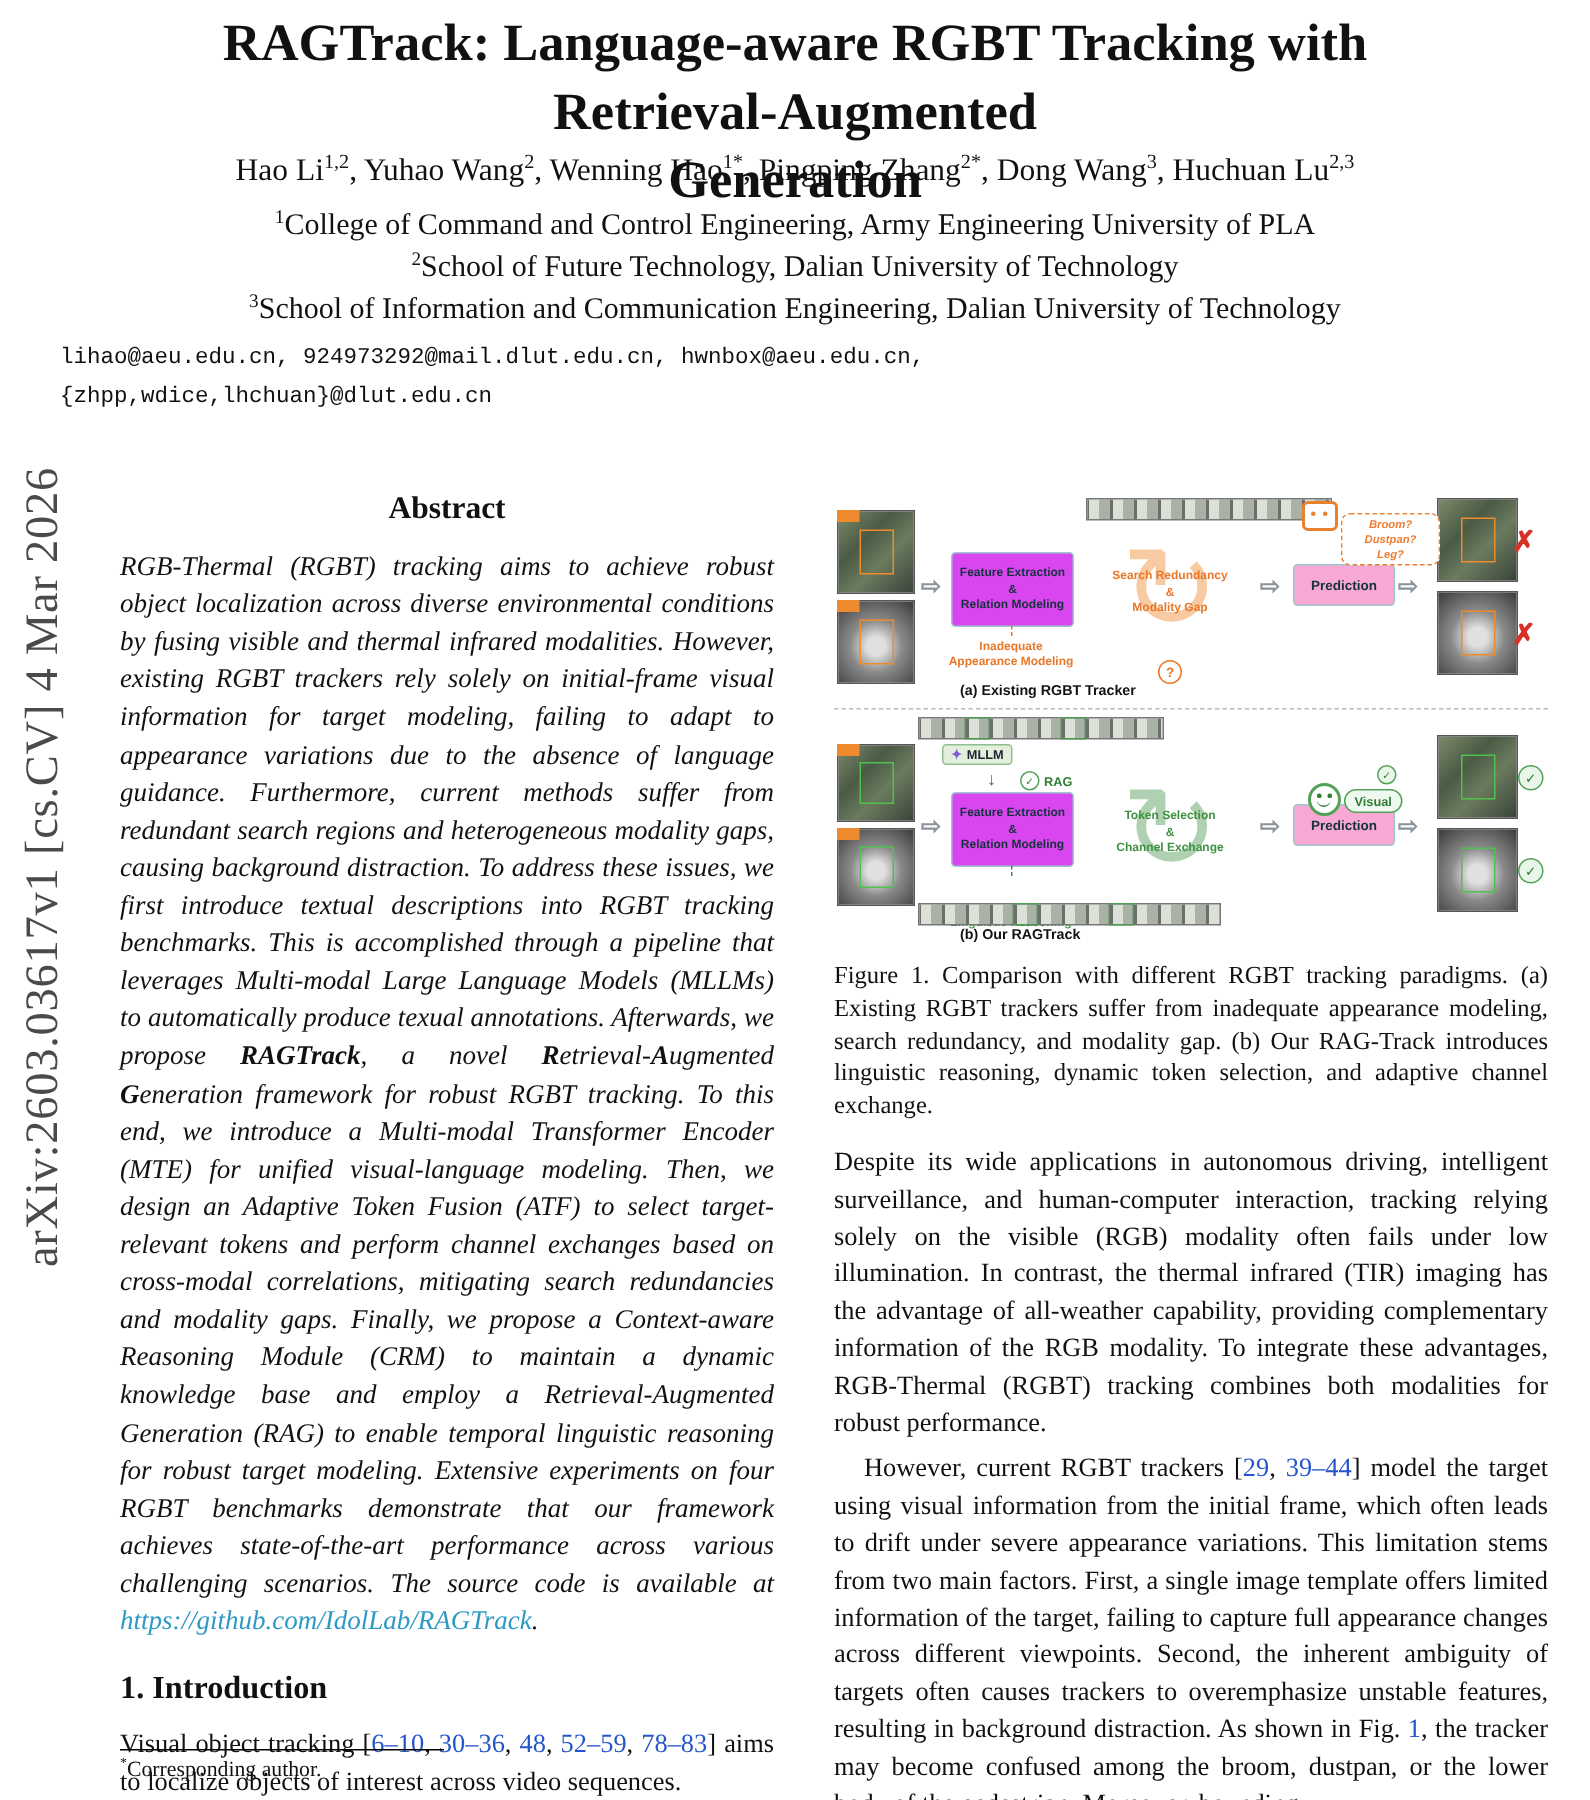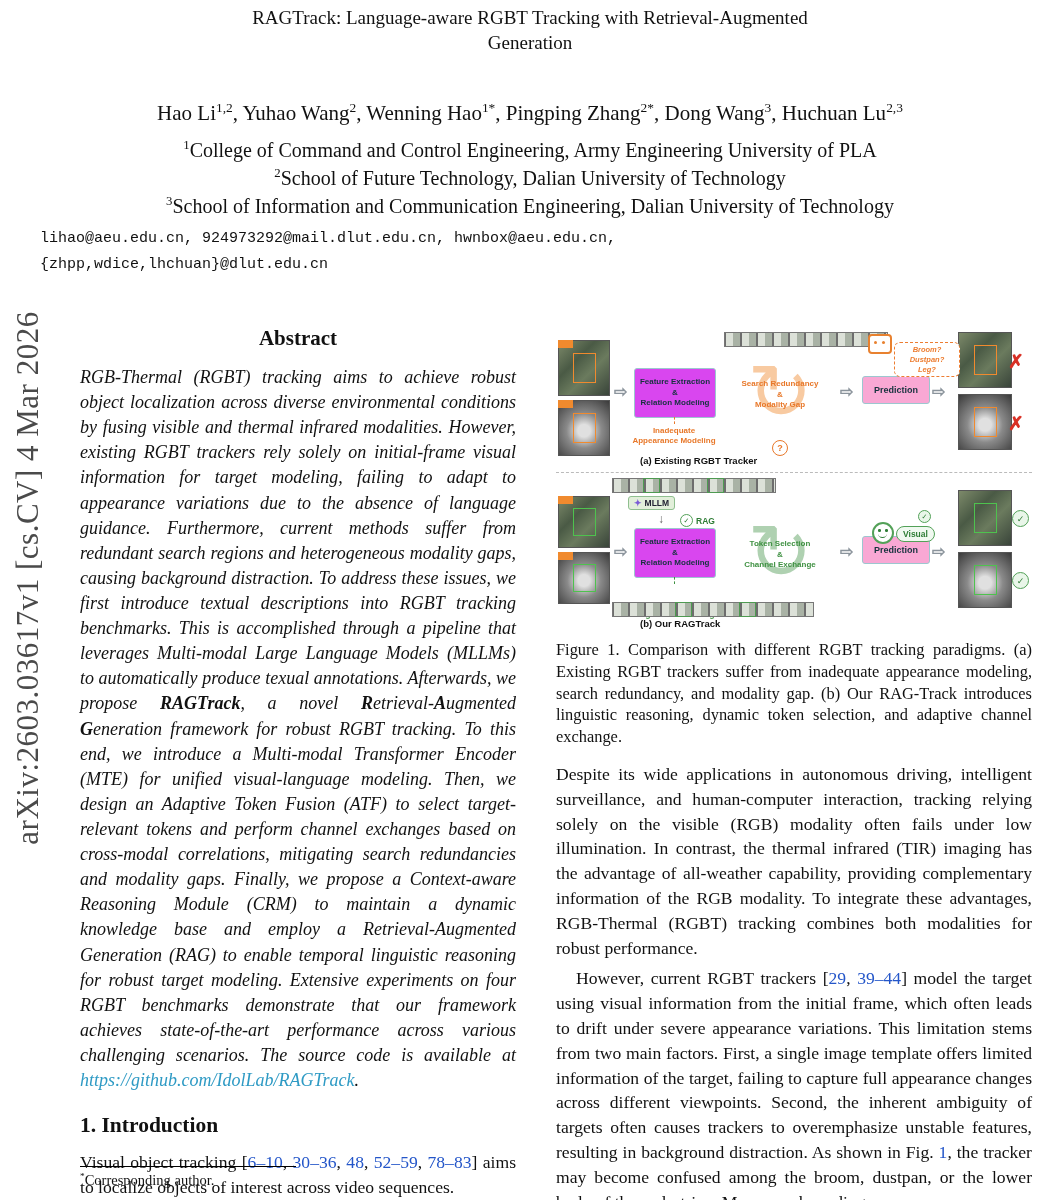--- a/index.html
+++ b/index.html
@@ -6,21 +6,21 @@
   .page{position:relative;width:1060px;height:1200px;background:#fff;overflow:hidden;
         font-family:"Liberation Serif", serif;color:#111;}
 
   
   .watermark{position:absolute;left:10px;top:934px;width:712px;
     transform:rotate(-90deg);transform-origin:0 0;
     font-size:31px;color:#4a4a4a;text-align:center;letter-spacing:.5px;white-space:nowrap;}
 
   
   .title{position:absolute;top:6px;left:70px;width:920px;text-align:center;
-    font-size:19px;font-weight:normal;line-height:1.3;}
+    font-size:35px;font-weight:bold;line-height:1.3;}
   .authors{position:absolute;top:101px;left:40px;width:980px;text-align:center;font-size:21px;}
   sup{vertical-align:super;font-size:64%;line-height:0;}
   .affils{position:absolute;top:136px;left:40px;width:980px;text-align:center;
     font-size:20px;line-height:28px;}
   .emails{position:absolute;top:226px;left:40px;width:980px;text-align:left;
     font-family:"Liberation Mono", monospace;font-size:15px;line-height:26px;color:#111;}
 
   
   .col-left{position:absolute;top:326px;left:80px;width:436px;}
   .col-right{position:absolute;top:326px;left:556px;width:476px;}

